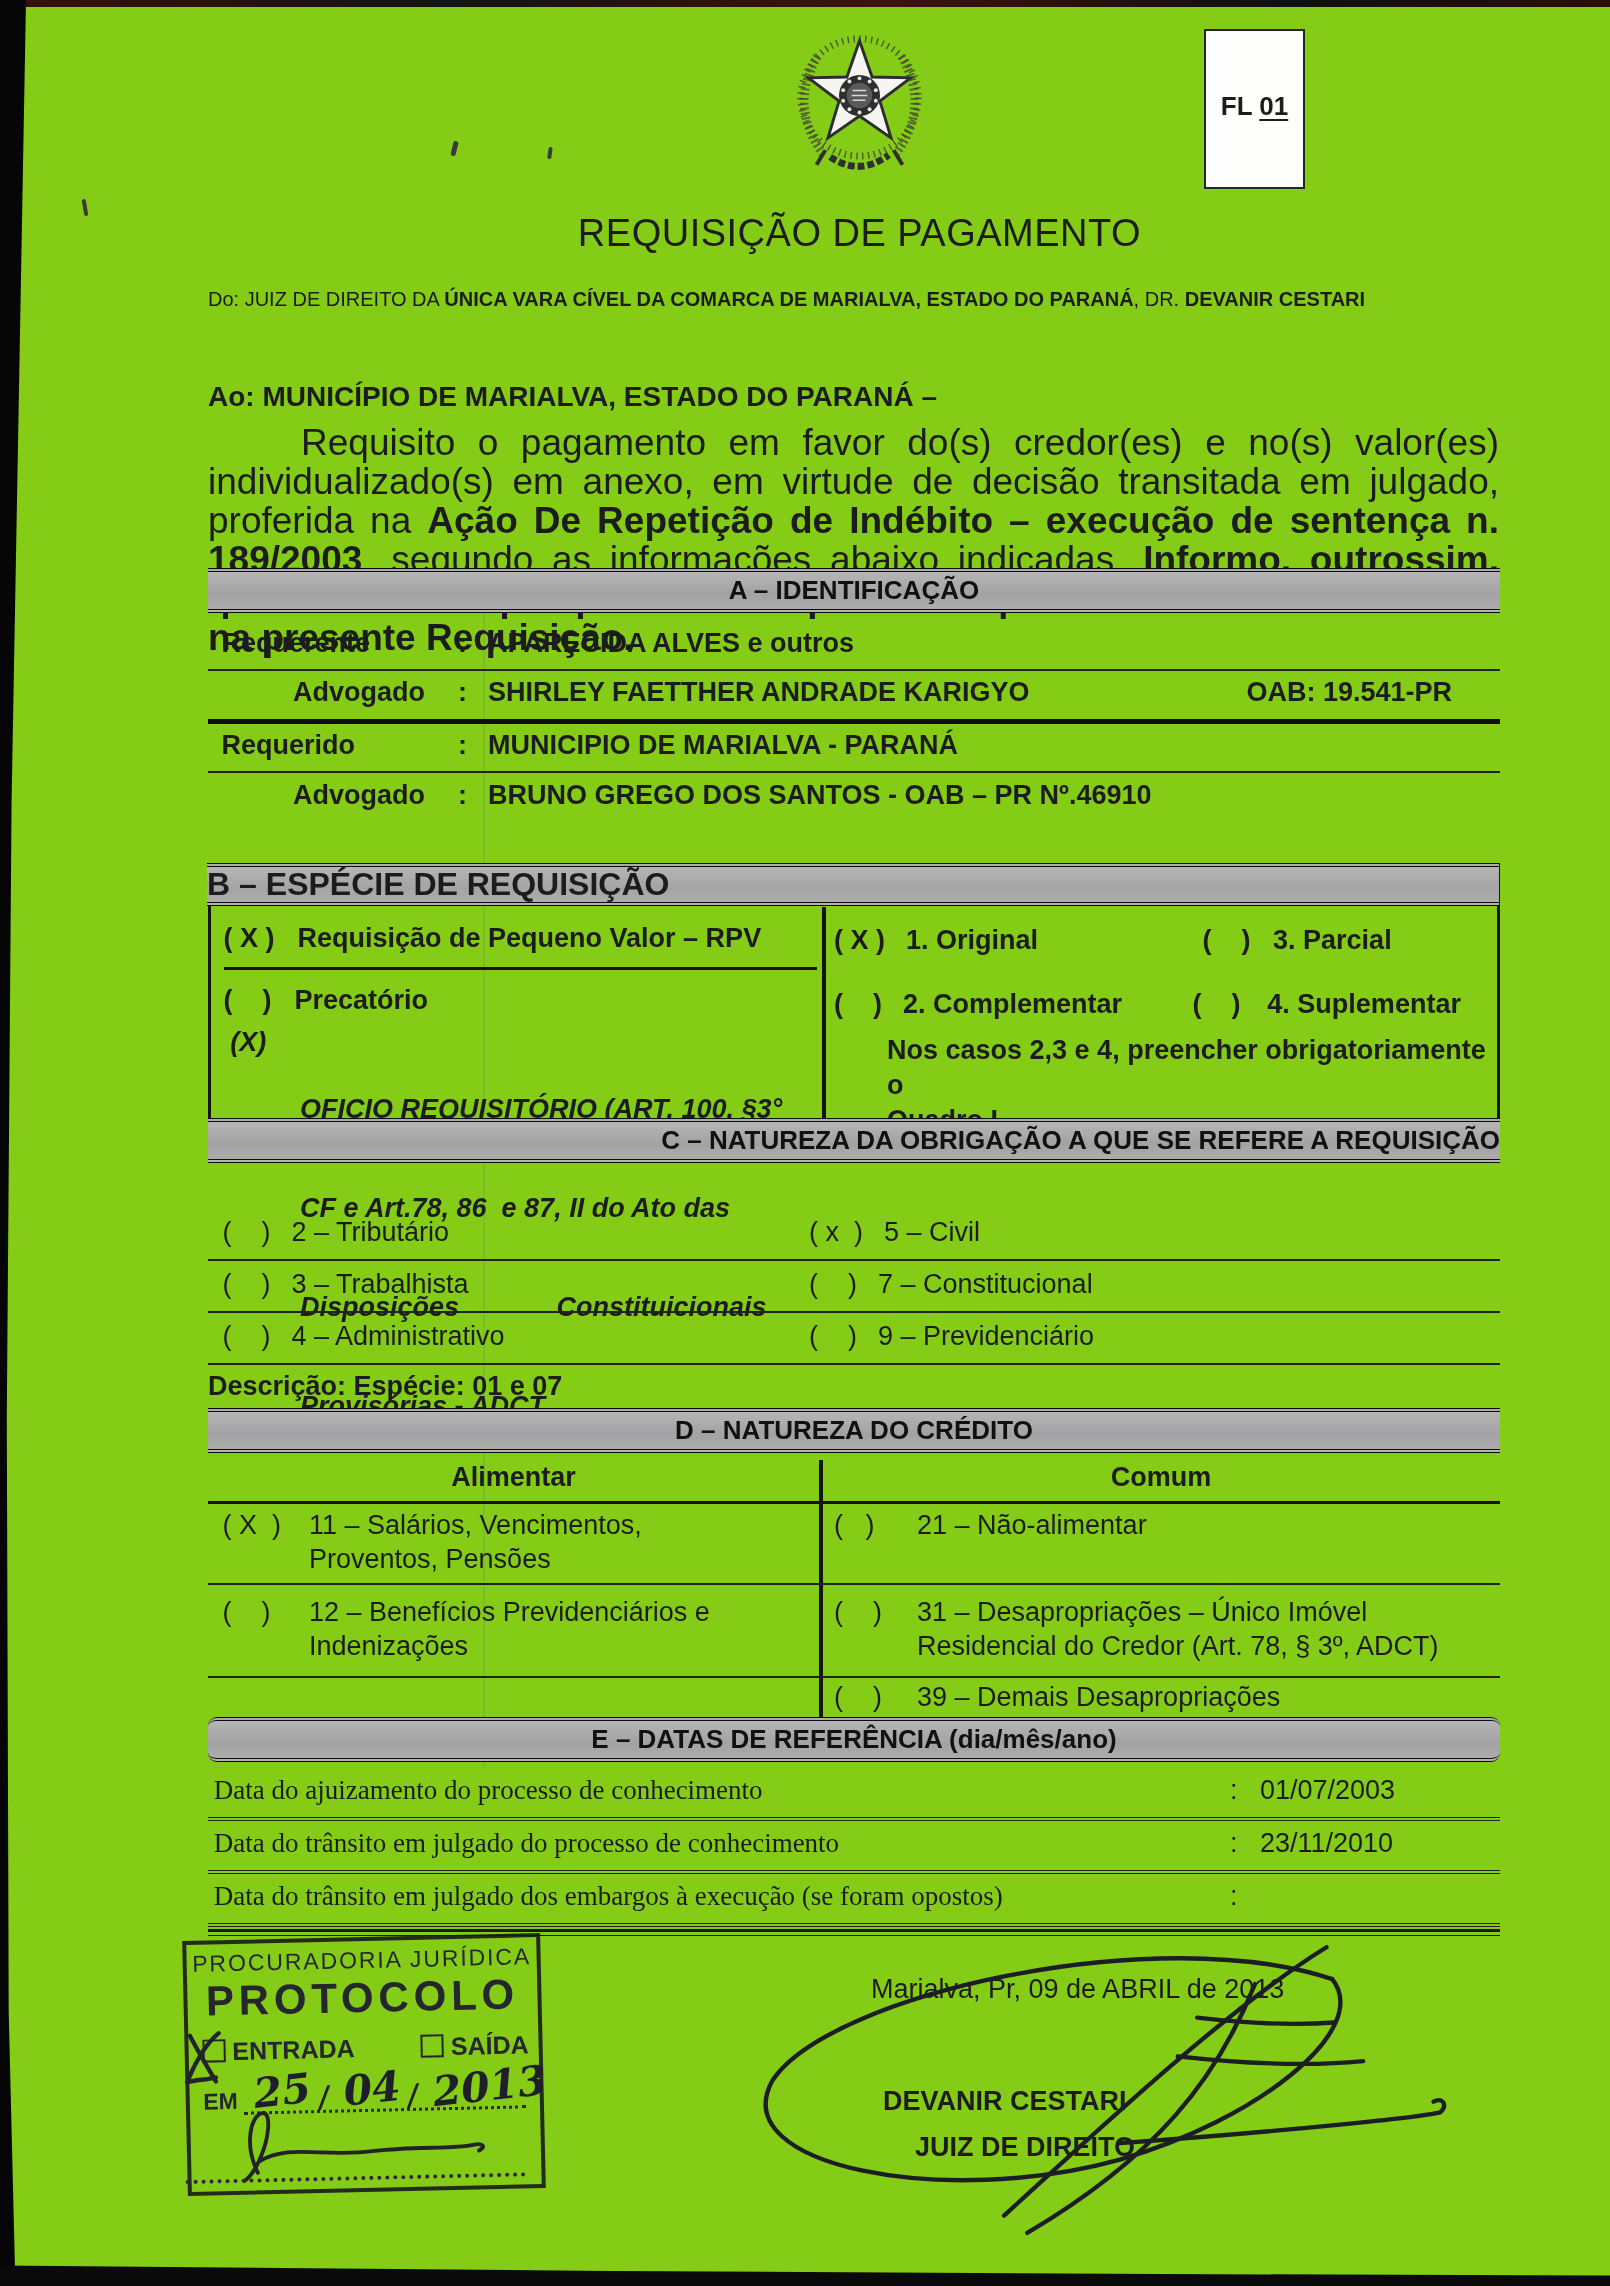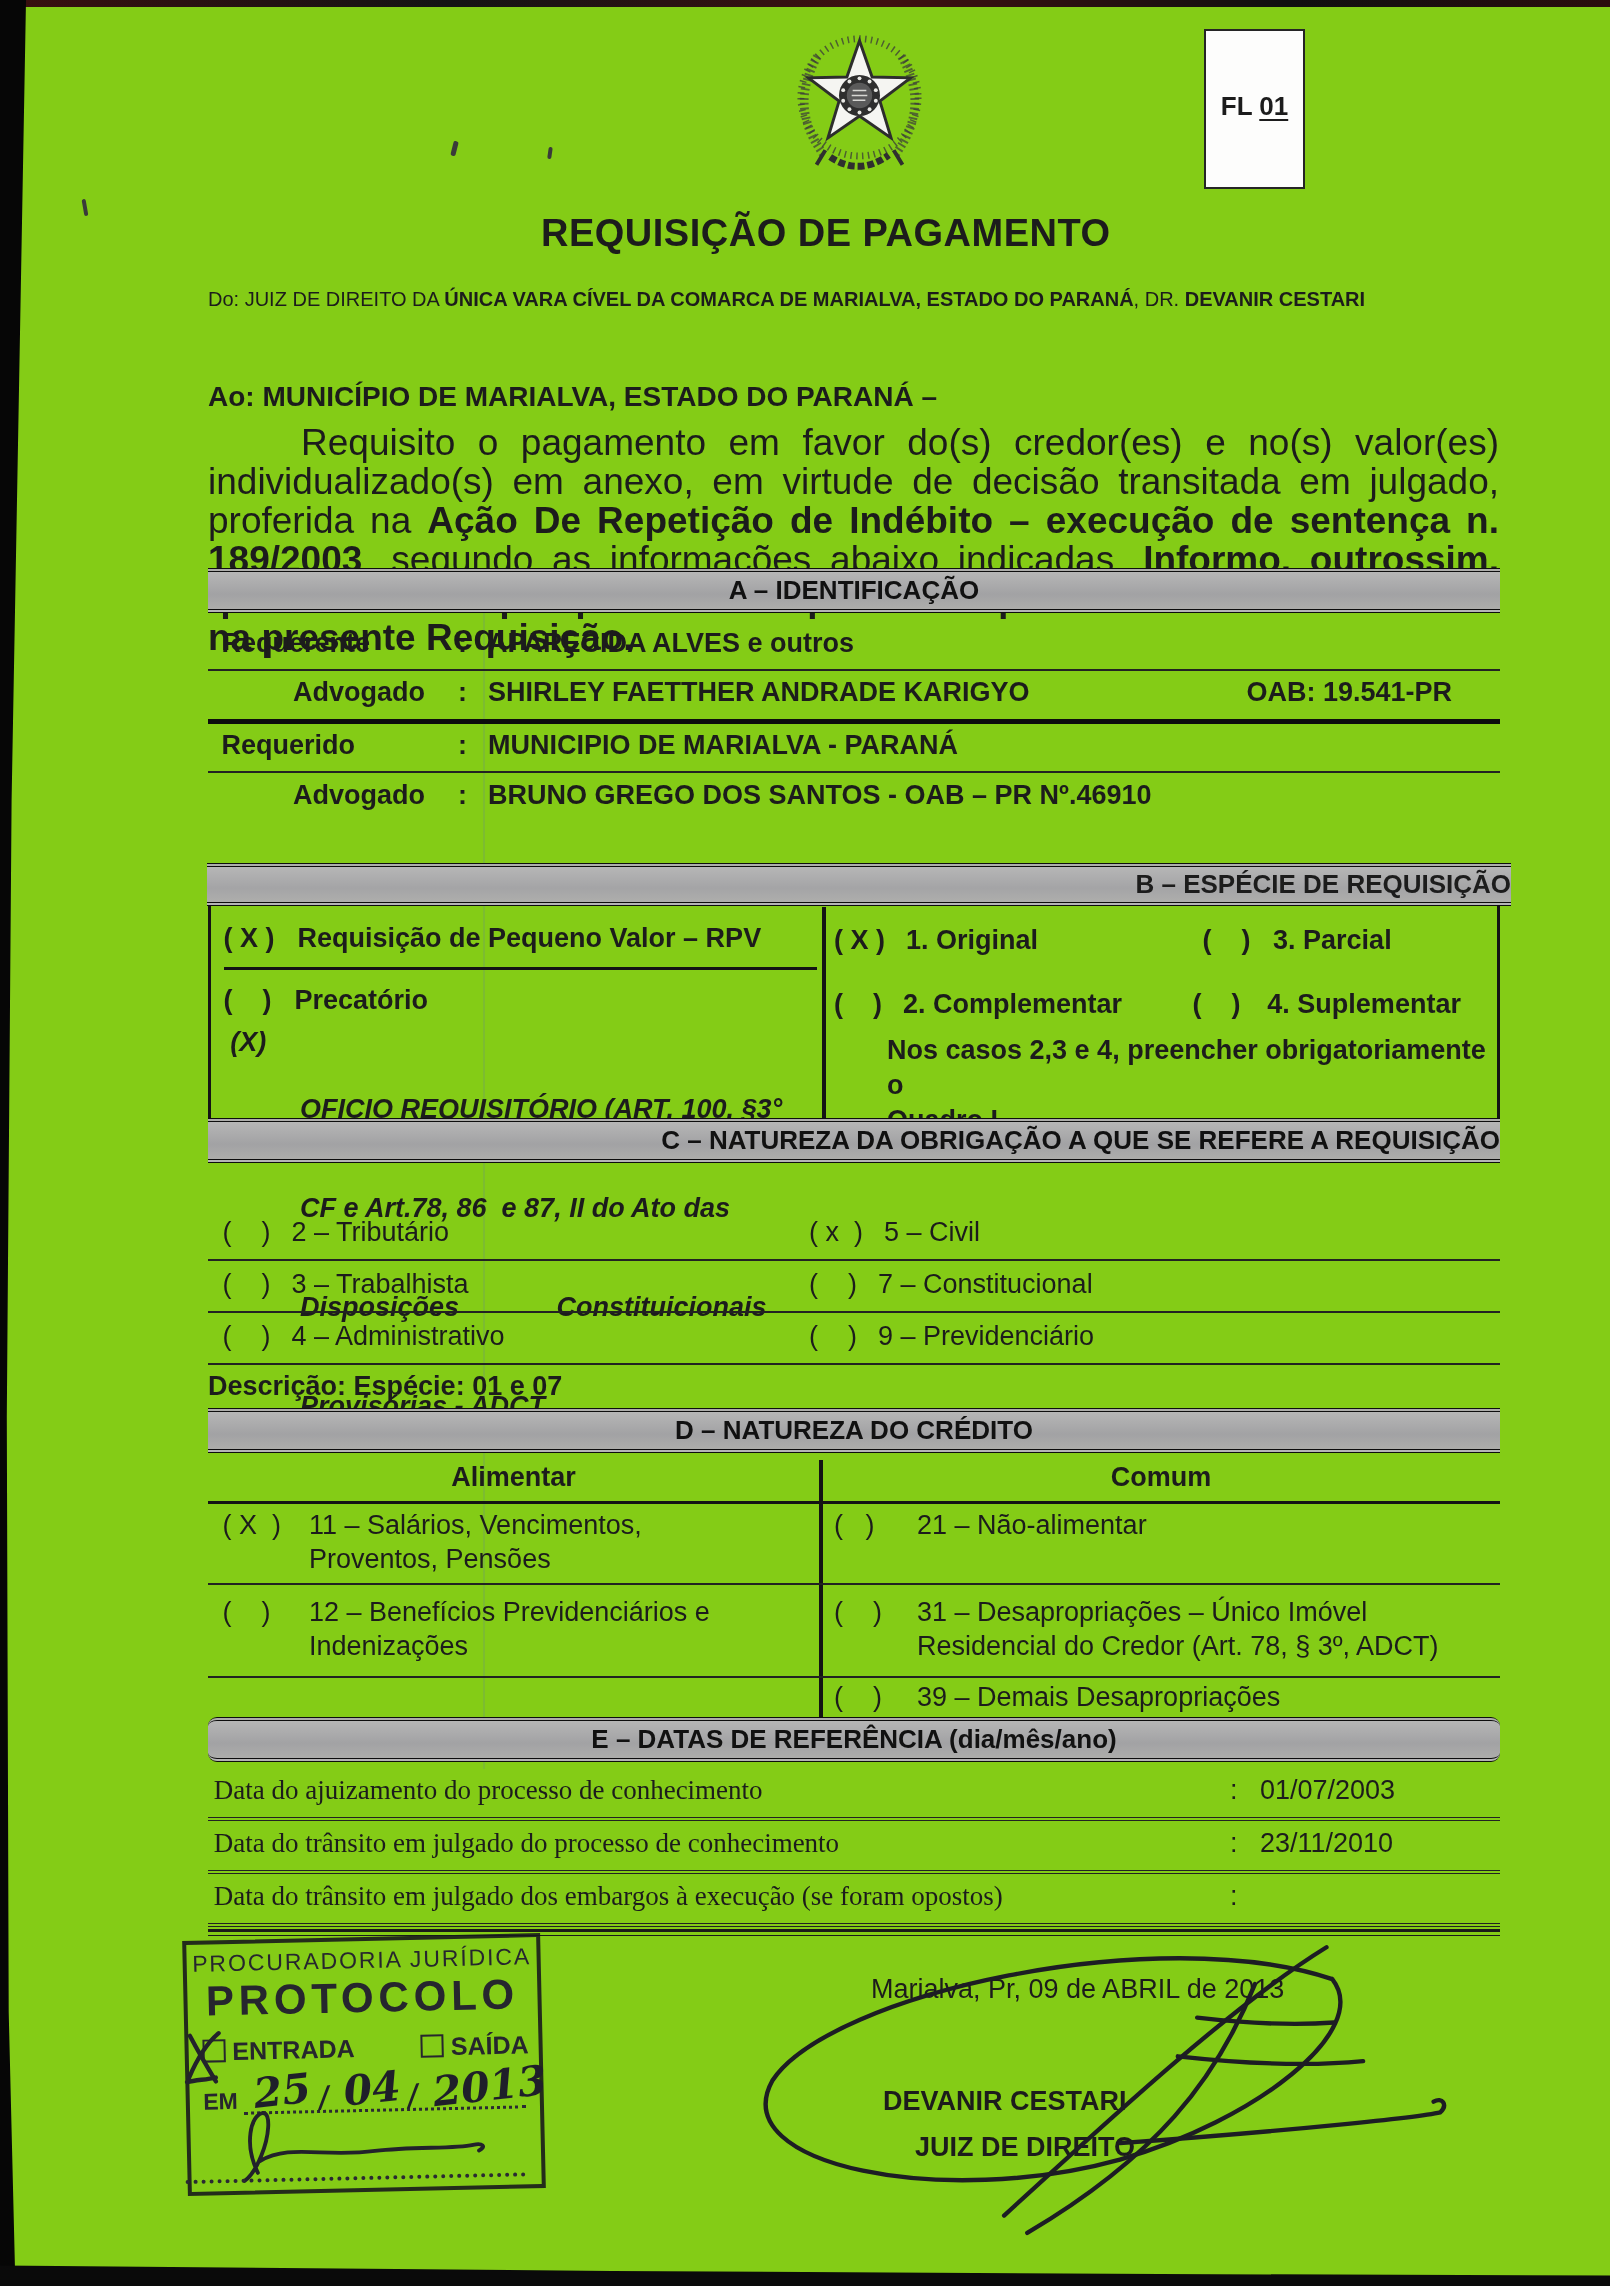--- a/index.html
+++ b/index.html
@@ -11,21 +11,21 @@
   .edge-left{left:0;top:0;width:29px;height:2286px;background:#060606;
              clip-path:polygon(0 0,26px 0,11.6px 35%,6.8px 62%,8.7px 88%,15.4px 100%,0 100%);}
   .edge-bottom{left:0;bottom:0;width:1610px;height:25px;background:#0a0a0a;
                clip-path:polygon(0 18%,38% 40%,72% 52%,100% 58%,100% 100%,0 100%);}
   .scanline{left:483px;top:572px;width:1.9px;height:1197px;background:rgba(80,95,220,0.14);}
   .stray{background:#3a3a3a;border-radius:1.9px;}
   
   .fl-box{left:1204px;top:29px;width:97px;height:156px;border:2.9px solid #252525;background:#fdfdfc;}
   .fl-box .in{position:absolute;left:0;right:0;top:60px;text-align:center;font-weight:bold;font-size:26px;}
   .fl-num{text-decoration:underline;text-underline-offset:3.9px;}
-  .title{left:541px;top:212px;width:637px;font-size:38px;font-weight:bold;letter-spacing:0.5px;}
+  .title{left:541px;top:212px;width:637px;text-align:center;font-size:38px;font-weight:normal;letter-spacing:0.5px;}
   
   .doblock{left:208px;top:278px;width:1284px;font-size:20px;line-height:43px;}
   .aoline{left:208px;top:381px;width:1284px;font-size:28px;font-weight:bold;}
   .intro{left:208px;top:423px;width:1291px;font-size:37px;line-height:39px;text-align:justify;text-indent:93px;}
   .b{font-weight:bold;}
   
   .bar{left:208px;width:1292px;height:37px;background:linear-gradient(#b6b6b6,#a2a2a4 60%,#adadab);
        border-top:4.8px double #0d0d0d;border-bottom:4.8px double #0d0d0d;
        text-align:center;font-weight:bold;font-size:26px;line-height:37px;color:#111;}
   .row{left:208px;width:1292px;font-size:27px;}
@@ -35,21 +35,21 @@
   .mark{white-space:pre;display:inline-block;}
   
   .lab1{margin-left:13.5px;font-weight:bold;}
   .lab2{margin-left:85px;font-weight:bold;}
   .colA{position:absolute;left:250px;font-weight:bold;}
   .valA{position:absolute;left:280px;font-weight:bold;white-space:nowrap;}
   .oab{position:absolute;right:48px;font-weight:bold;}
   
   .bbox{left:208px;top:863px;width:1292px;height:292px;border-left:3.9px solid #141414;border-right:3.9px solid #141414;border-bottom:3.9px solid #141414;box-sizing:border-box;}
   .bbar{position:absolute;left:-3.9px;top:0;width:1292px;height:35px;background:linear-gradient(#b6b6b6,#a4a4a6 60%,#aeaeac);
-        border-top:4.8px double #0d0d0d;border-bottom:4.8px double #0d0d0d;text-align:right;font-weight:bold;font-size:26px;line-height:35px;padding-left:12px;}
+        border-top:4.8px double #0d0d0d;border-bottom:4.8px double #0d0d0d;text-align:left;font-weight:bold;font-size:32px;line-height:35px;}
   .bdiv{position:absolute;left:611px;top:44px;bottom:0;width:3.9px;background:#141414;}
   .bcell{position:absolute;font-size:27px;font-weight:bold;}
   .pre{white-space:pre-wrap;}
   .ital{font-style:italic;}
   
   .cleft{position:absolute;left:14.5px;}
   .clab{margin-left:21px;}
   .cright{position:absolute;left:601px;}
   .dlines span{display:block;}
   .desc{font-weight:bold;}

